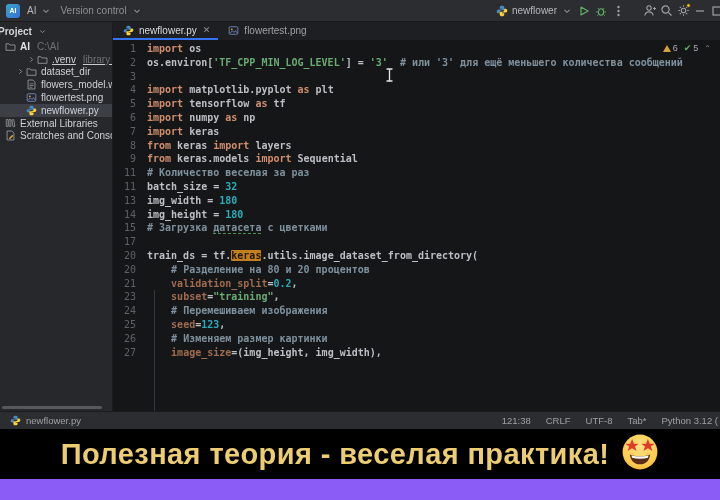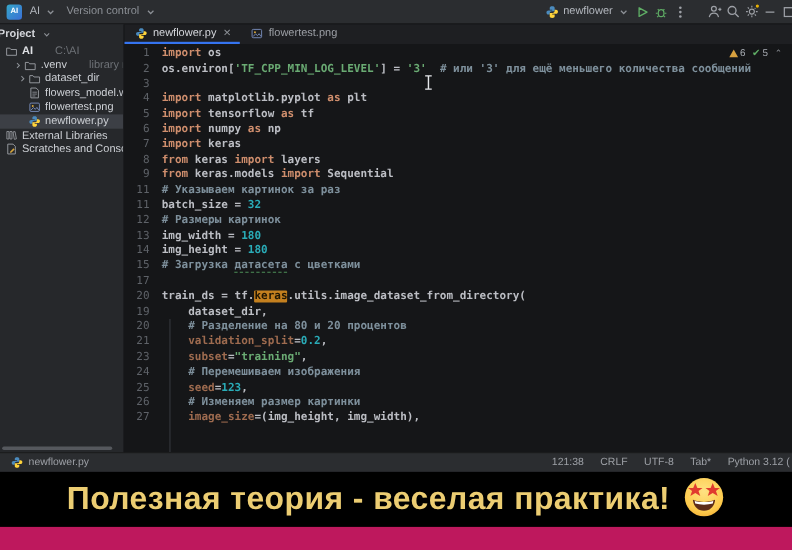--- a/index.html
+++ b/index.html
@@ -4,21 +4,21 @@
 <style>
   :root{
     --accent-blue:#3574F0; --warning-yellow:#D8A13F; --ok-green:#5FAD65;
     --caption-gold:#ECCD72; --keyword:#CF8E6D; --string:#6AAB73;
     --number:#2AACB8; --comment:#7E909C; --code-default:#BCBEC4;
     --param:#9E6B4F; --highlight-bg:#C4801F;
   }
   *{box-sizing:border-box;margin:0;padding:0}
   body{width:720px;height:500px;overflow:hidden;background:#000;
        font-family:"Liberation Sans",sans-serif}
-  .stage{position:relative;width:720px;height:500px;background:#be185d}
+  .stage{position:relative;width:720px;height:500px;background:#8b5cf6}
 
   
   .ide{position:absolute;left:0;top:0;width:720px;height:429px;background:#151618;
        display:flex;flex-direction:column}
 
   
   .topbar{flex:none;height:22px;background:#2B2D30;border-bottom:1px solid #191A1C;
           display:flex;align-items:center;padding:0 6px;color:#B4B8BF;font-size:10px}
   .tb-left,.tb-right{display:flex;align-items:center}
   .tb-left{gap:7px}
@@ -40,21 +40,21 @@
 
   
   .panel{flex:none;width:113px;background:#26282B;border-right:1px solid #1A1B1D;
          position:relative;font-size:10px;color:#C8CBD0;overflow:hidden}
   .panel-header{height:18px;display:flex;align-items:center;gap:4px;padding-left:1px;
                 color:#D3D5DA;font-weight:bold;margin-left:-3px}
   .tree-row{height:12.8px;display:flex;align-items:center;white-space:nowrap;overflow:hidden}
   .tree-row.sel{background:#3C3F45}
   .t-label{color:#CDD0D5}
   .t-label.bold{font-weight:bold;color:#DFE1E5}
-  .t-suffix{color:#6E7277;margin-left:20px}
+  .t-suffix{color:#6E7277;margin-left:7px}
   .t-chev{width:9px;flex:none;display:inline-flex;align-items:center;justify-content:center}
   .t-ico{width:13px;flex:none;display:inline-flex;align-items:center;justify-content:center;margin-right:3px}
   .panel-hscroll{position:absolute;bottom:2px;left:2px;width:100px;height:3px;
                  border-radius:2px;background:#55585D}
 
   
   .editor{flex:1;position:relative;background:#151618;overflow:hidden}
   .tabbar{height:18px;display:flex;align-items:stretch;background:#1E1F22;font-size:10px}
   .tab{display:flex;align-items:center;gap:4px;padding:0 8px;color:#9DA0A6;
        border-bottom:2px solid transparent}
@@ -207,21 +207,21 @@
         <div id="tree">
             <div class="tree-row" style="padding-left: 4px;">
               <span class="t-ico">
                 <svg width="11" height="11" viewBox="0 0 16 16">
                   <path fill="none" stroke="#9DA0A6" stroke-width="1.2" d="M1.5 4h4.2l1.5 1.8h7.3v7.7h-13z"></path>
                 </svg>
               </span>
               <span class="t-label bold">AI</span>
               <span class="t-suffix">C:\AI</span>
             </div>
-            <div class="tree-row" style="padding-left: 12px;">
+            <div class="tree-row" style="padding-left: 27px; text-decoration: underline;">
               <span class="t-chev">
                 <svg width="7" height="7" viewBox="0 0 8 8">
                   <path d="M2.8 1.5l2.5 2.5-2.5 2.5" stroke="#8C9096" stroke-width="1.1" fill="none"></path>
                 </svg>
               </span>
               <span class="t-ico">
                 <svg width="11" height="11" viewBox="0 0 16 16">
                   <path fill="none" stroke="#9DA0A6" stroke-width="1.2" d="M1.5 4h4.2l1.5 1.8h7.3v7.7h-13z"></path>
                 </svg>
               </span>
@@ -321,29 +321,27 @@
           <div class="code" id="code">
               <div class="cl"><span class="ln">1</span><span class="ct"><span class="seg kw">import </span><span class="seg def">os</span></span></div>
               <div class="cl"><span class="ln">2</span><span class="ct"><span class="seg def">os.environ[</span><span class="seg str">'TF_CPP_MIN_LOG_LEVEL'</span><span class="seg def">] = </span><span class="seg str">'3'</span><span class="seg def">  </span><span class="seg com"># или '3' для ещё меньшего количества сообщений</span></span></div>
               <div class="cl"><span class="ln">3</span><span class="ct"></span></div>
               <div class="cl"><span class="ln">4</span><span class="ct"><span class="seg kw">import </span><span class="seg def">matplotlib.pyplot </span><span class="seg kw">as </span><span class="seg def">plt</span></span></div>
               <div class="cl"><span class="ln">5</span><span class="ct"><span class="seg kw">import </span><span class="seg def">tensorflow </span><span class="seg kw">as </span><span class="seg def">tf</span></span></div>
               <div class="cl"><span class="ln">6</span><span class="ct"><span class="seg kw">import </span><span class="seg def">numpy </span><span class="seg kw">as </span><span class="seg def">np</span></span></div>
               <div class="cl"><span class="ln">7</span><span class="ct"><span class="seg kw">import </span><span class="seg def">keras</span></span></div>
               <div class="cl"><span class="ln">8</span><span class="ct"><span class="seg kw">from </span><span class="seg def">keras </span><span class="seg kw">import </span><span class="seg def">layers</span></span></div>
               <div class="cl"><span class="ln">9</span><span class="ct"><span class="seg kw">from </span><span class="seg def">keras.models </span><span class="seg kw">import </span><span class="seg def">Sequential</span></span></div>
-              <div class="cl"><span class="ln">11</span><span class="ct"><span class="seg com"># Указываем картинок за раз</span></span></div>
+              <div class="cl"><span class="ln">11</span><span class="ct"><span class="seg com"># Количество веселая за раз</span></span></div>
               <div class="cl"><span class="ln">11</span><span class="ct"><span class="seg def">batch_size = </span><span class="seg num">32</span></span></div>
-              <div class="cl"><span class="ln">12</span><span class="ct"><span class="seg com"># Размеры картинок</span></span></div>
               <div class="cl"><span class="ln">13</span><span class="ct"><span class="seg def">img_width = </span><span class="seg num">180</span></span></div>
               <div class="cl"><span class="ln">14</span><span class="ct"><span class="seg def">img_height = </span><span class="seg num">180</span></span></div>
               <div class="cl"><span class="ln">15</span><span class="ct"><span class="seg com"># Загрузка </span><span class="seg com typo">датасета</span><span class="seg com"> с цветками</span></span></div>
               <div class="cl"><span class="ln">17</span></div>
               <div class="cl"><span class="ln">20</span><span class="ct"><span class="seg def">train_ds = tf.</span><span class="seg hl">keras</span><span class="seg def">.utils.image_dataset_from_directory(</span></span></div>
-              <div class="cl"><span class="ln">19</span><span class="ct"><span class="seg def">    dataset_dir,</span></span></div>
               <div class="cl"><span class="ln">20</span><span class="ct"><span class="seg def">    </span><span class="seg com"># Разделение на 80 и 20 процентов</span></span></div>
               <div class="cl"><span class="ln">21</span><span class="ct"><span class="seg def">    </span><span class="seg param">validation_split</span><span class="seg def">=</span><span class="seg num">0.2</span><span class="seg def">,</span></span></div>
               <div class="cl"><span class="ln">23</span><span class="ct"><span class="seg def">    </span><span class="seg param">subset</span><span class="seg def">=</span><span class="seg str">"training"</span><span class="seg def">,</span></span></div>
               <div class="cl"><span class="ln">24</span><span class="ct"><span class="seg def">    </span><span class="seg com"># Перемешиваем изображения</span></span></div>
               <div class="cl"><span class="ln">25</span><span class="ct"><span class="seg def">    </span><span class="seg param">seed</span><span class="seg def">=</span><span class="seg num">123</span><span class="seg def">,</span></span></div>
               <div class="cl"><span class="ln">26</span><span class="ct"><span class="seg def">    </span><span class="seg com"># Изменяем размер картинки</span></span></div>
               <div class="cl"><span class="ln">27</span><span class="ct"><span class="seg def">    </span><span class="seg param">image_size</span><span class="seg def">=(img_height, img_width),</span></span></div>
             </div>
           <div class="inspections">
             <span class="insp-item">

